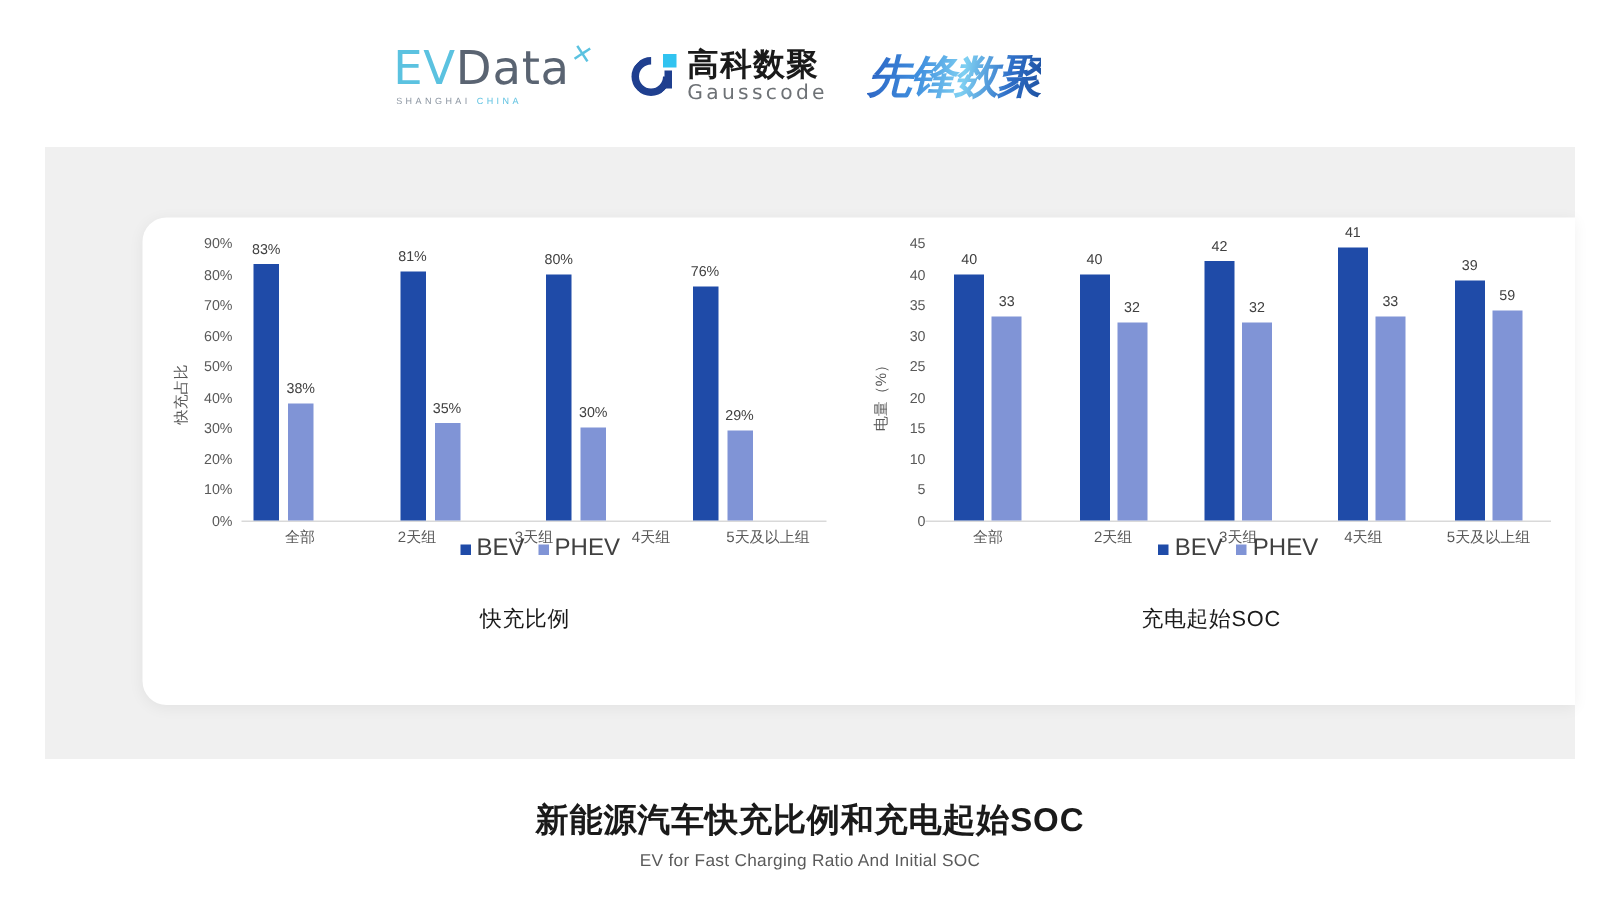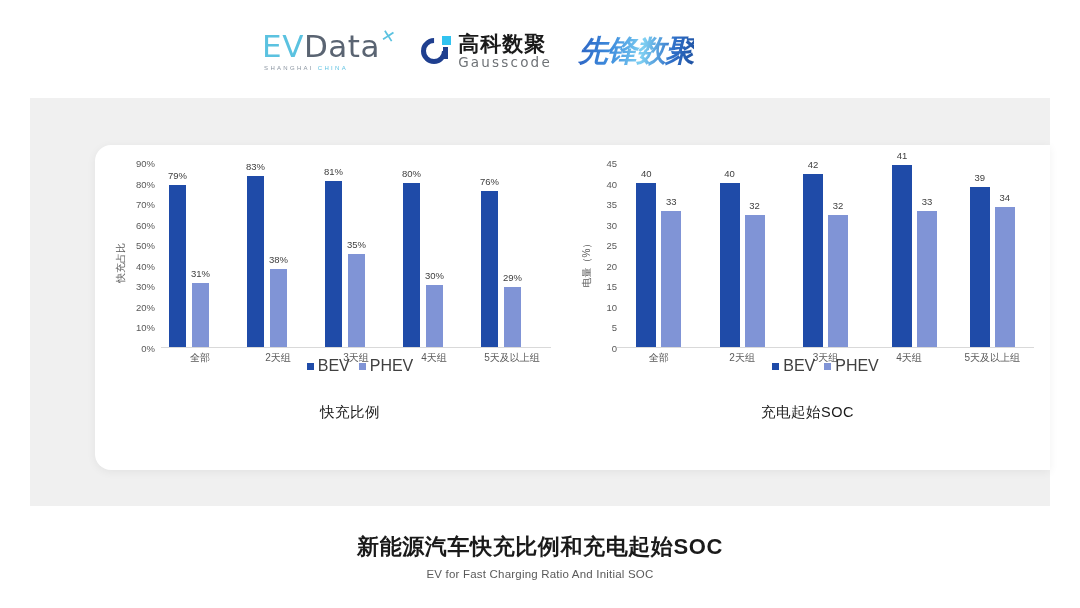--- a/index.html
+++ b/index.html
@@ -176,40 +176,32 @@
             <div class="tk" style="top: 123.333px;">30%</div>
             <div class="tk" style="top: 102.778px;">40%</div>
             <div class="tk" style="top: 82.2222px;">50%</div>
             <div class="tk" style="top: 61.6667px;">60%</div>
             <div class="tk" style="top: 41.1111px;">70%</div>
             <div class="tk" style="top: 20.5556px;">80%</div>
             <div class="tk" style="top: 0px;">90%</div>
           </div>
         <div class="plot">
             <div class="group">
-              <div class="bar bev" style="height: 162.389px;">
-                <span class="val">79%</span>
-              </div>
-              <div class="bar phev" style="height: 63.7222px;">
-                <span class="val">31%</span>
-              </div>
-            </div>
-            <div class="group">
               <div class="bar bev" style="height: 170.611px;">
                 <span class="val">83%</span>
               </div>
               <div class="bar phev" style="height: 78.1111px;">
                 <span class="val">38%</span>
               </div>
             </div>
             <div class="group">
               <div class="bar bev" style="height: 166.5px;">
                 <span class="val">81%</span>
               </div>
-              <div class="bar phev" style="height: 93px;">
+              <div class="bar phev" style="height: 65px;">
                 <span class="val">35%</span>
               </div>
             </div>
             <div class="group">
               <div class="bar bev" style="height: 164.444px;">
                 <span class="val">80%</span>
               </div>
               <div class="bar phev" style="height: 61.6667px;">
                 <span class="val">30%</span>
               </div>
@@ -290,21 +282,21 @@
               </div>
               <div class="bar phev" style="height: 135.667px;">
                 <span class="val">33</span>
               </div>
             </div>
             <div class="group">
               <div class="bar bev" style="height: 160.333px;">
                 <span class="val">39</span>
               </div>
               <div class="bar phev" style="height: 139.778px;">
-                <span class="val">34</span>
+                <span class="val">59</span>
               </div>
             </div>
           </div>
         <div class="xaxis">
             <div class="xt">全部</div>
             <div class="xt">2天组</div>
             <div class="xt">3天组</div>
             <div class="xt">4天组</div>
             <div class="xt">5天及以上组</div>
           </div>

